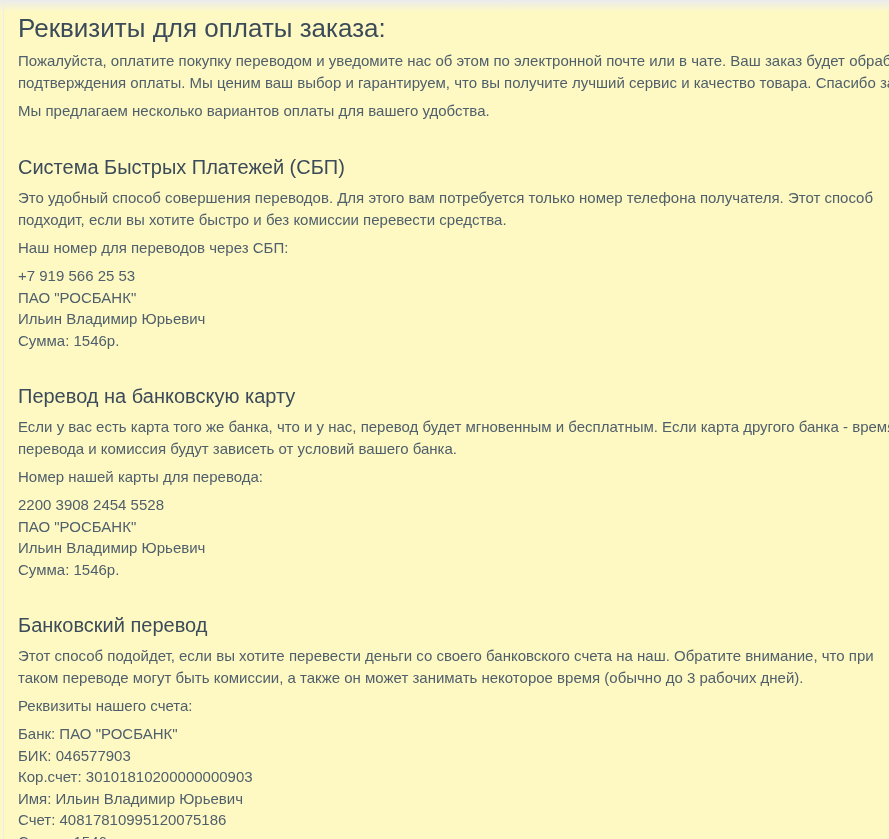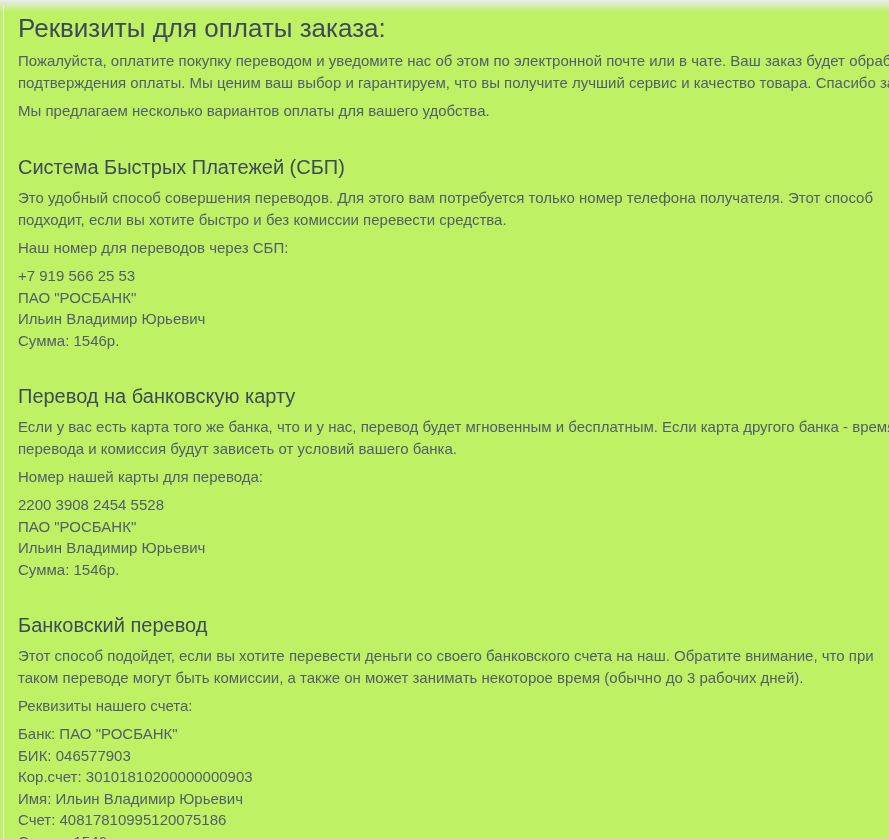--- a/index.html
+++ b/index.html
@@ -6,21 +6,21 @@
     --heading-color:#3c4b59;
     --body-color:#4f5f6b;
     --shade-color:#eaebee;
     --rule-color:#ededf0;
   }
   html,body{margin:0;padding:0;background:#ffffff;}
   .page{
     position:relative;
     width:889px;height:839px;
     overflow:hidden;
-    background:#bef264;
+    background:#fef9c3;
     font-family:"Liberation Sans","DejaVu Sans",sans-serif;
   }
   .top-shade{
     position:absolute;top:0;left:0;right:0;height:12px;
     background:linear-gradient(to bottom,var(--shade-color) 0%,rgba(255,255,255,0) 100%);
     pointer-events:none;
   }
   .left-rule{
     position:absolute;top:5px;bottom:0;left:3px;width:1px;
     background:var(--rule-color);

